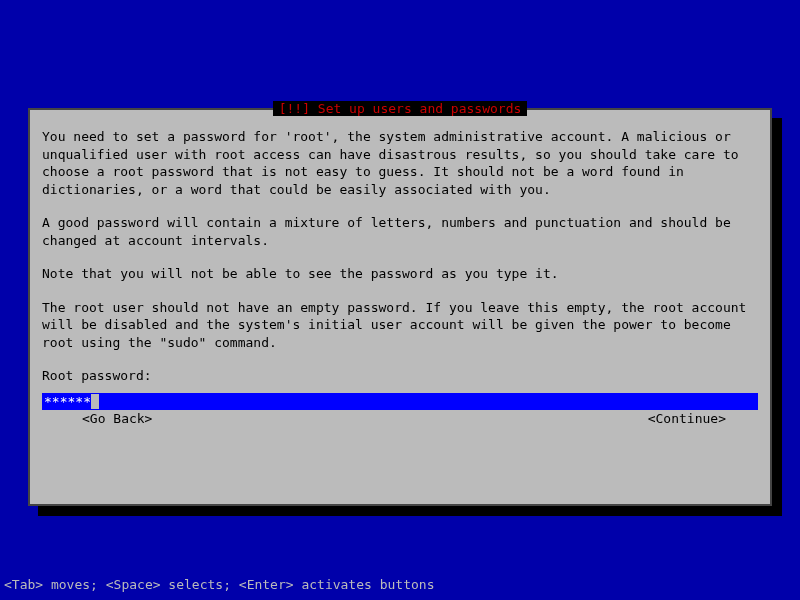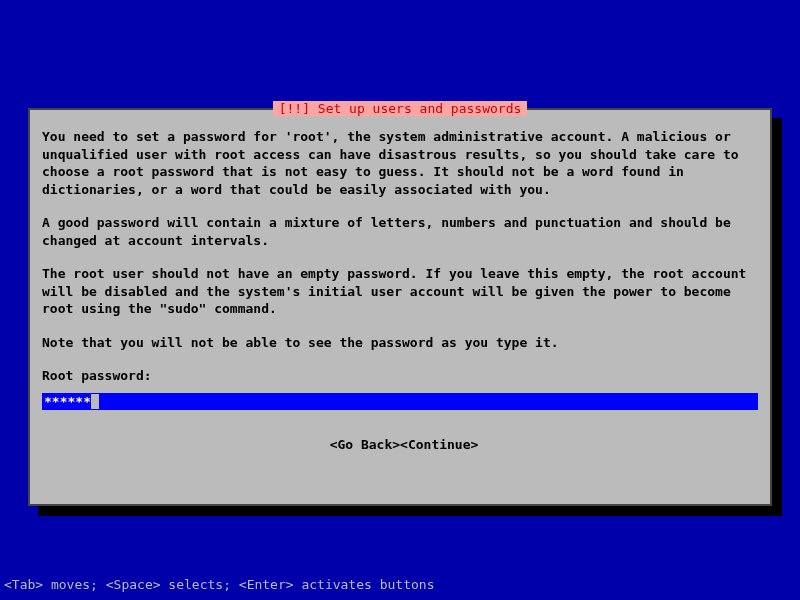--- a/index.html
+++ b/index.html
@@ -35,30 +35,29 @@
     }
     .dialog-title-row {
       position: absolute;
       top: -9px;
       left: 0;
       width: 100%;
       text-align: center;
     }
     .dialog-title {
       display: inline-block;
-      background: #fca5a5;
+      background: #000000;
       padding: 0 6px;
       color: #cc0000;
       font-weight: normal;
     }
     .dialog-content {
       padding: 18px 12px 12px 12px;
       color: #000000;
       line-height: 1.35;
-      font-weight: bold;
     }
     .para {
       margin-bottom: 16px;
     }
     .prompt-label {
       margin-bottom: 8px;
       margin-top: 11px;
     }
     .password-field {
       background: #0000ff;
@@ -76,22 +75,21 @@
     .cursor {
       display: inline-block;
       width: 8px;
       height: 15px;
       background: #bbbbbb;
       vertical-align: top;
       margin-top: 1px;
     }
     .button-row {
       display: flex;
-      justify-content: center;
-      margin-top: 26px;
+      justify-content: space-between;
       padding: 0 32px 0 40px;
       color: #000000;
     }
     .btn {
       cursor: pointer;
     }
     .footer-hint {
       position: absolute;
       bottom: 8px;
       left: 4px;
@@ -104,22 +102,22 @@
 
 <div class="dialog-shadow"></div>
 
 <div class="dialog">
   <div class="dialog-title-row">
     <span class="dialog-title">[!!] Set up users and passwords</span>
   </div>
   <div class="dialog-content">
     <div class="para">You need to set a password for 'root', the system administrative account. A malicious or unqualified user with root access can have disastrous results, so you should take care to choose a root password that is not easy to guess. It should not be a word found in dictionaries, or a word that could be easily associated with you.</div>
     <div class="para">A good password will contain a mixture of letters, numbers and punctuation and should be changed at account intervals.</div>
+    <div class="para">Note that you will not be able to see the password as you type it.</div>
     <div class="para">The root user should not have an empty password. If you leave this empty, the root account will be disabled and the system's initial user account will be given the power to become root using the "sudo" command.</div>
-    <div class="para">Note that you will not be able to see the password as you type it.</div>
     <div class="prompt-label">Root password:</div>
     <div class="password-field"><span class="password-text">******</span><span class="cursor"></span></div>
     <div class="button-row">
       <span class="btn">&lt;Go Back&gt;</span>
       <span class="btn">&lt;Continue&gt;</span>
     </div>
   </div>
 </div>
 
 <div class="footer-hint">&lt;Tab&gt; moves; &lt;Space&gt; selects; &lt;Enter&gt; activates buttons</div>

